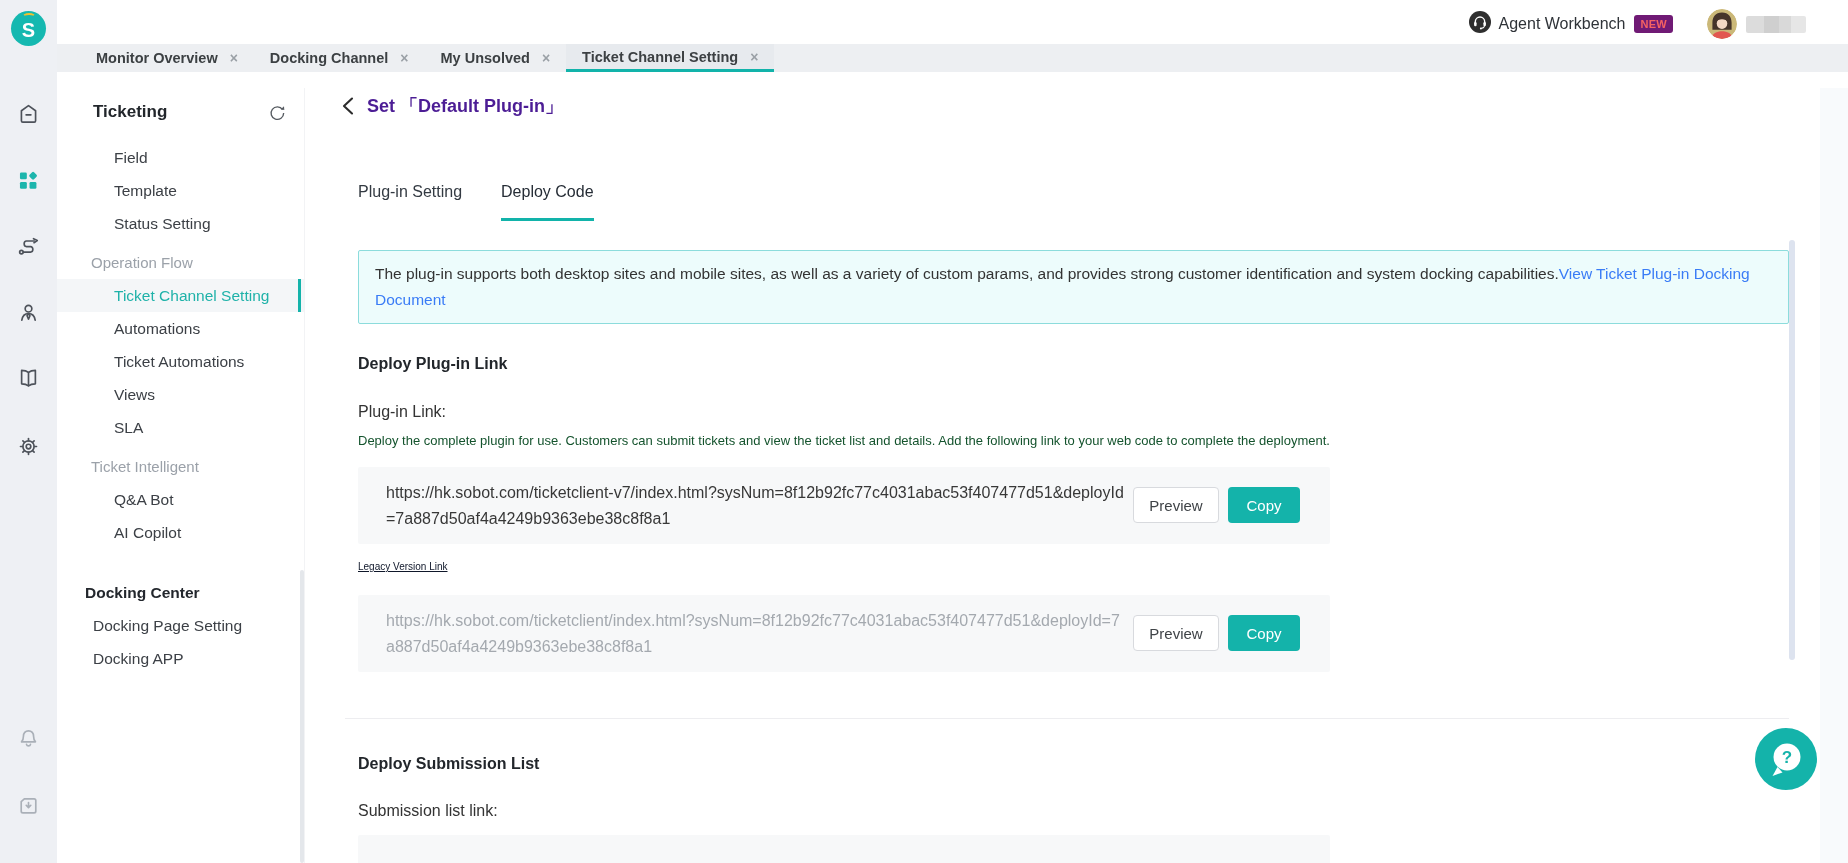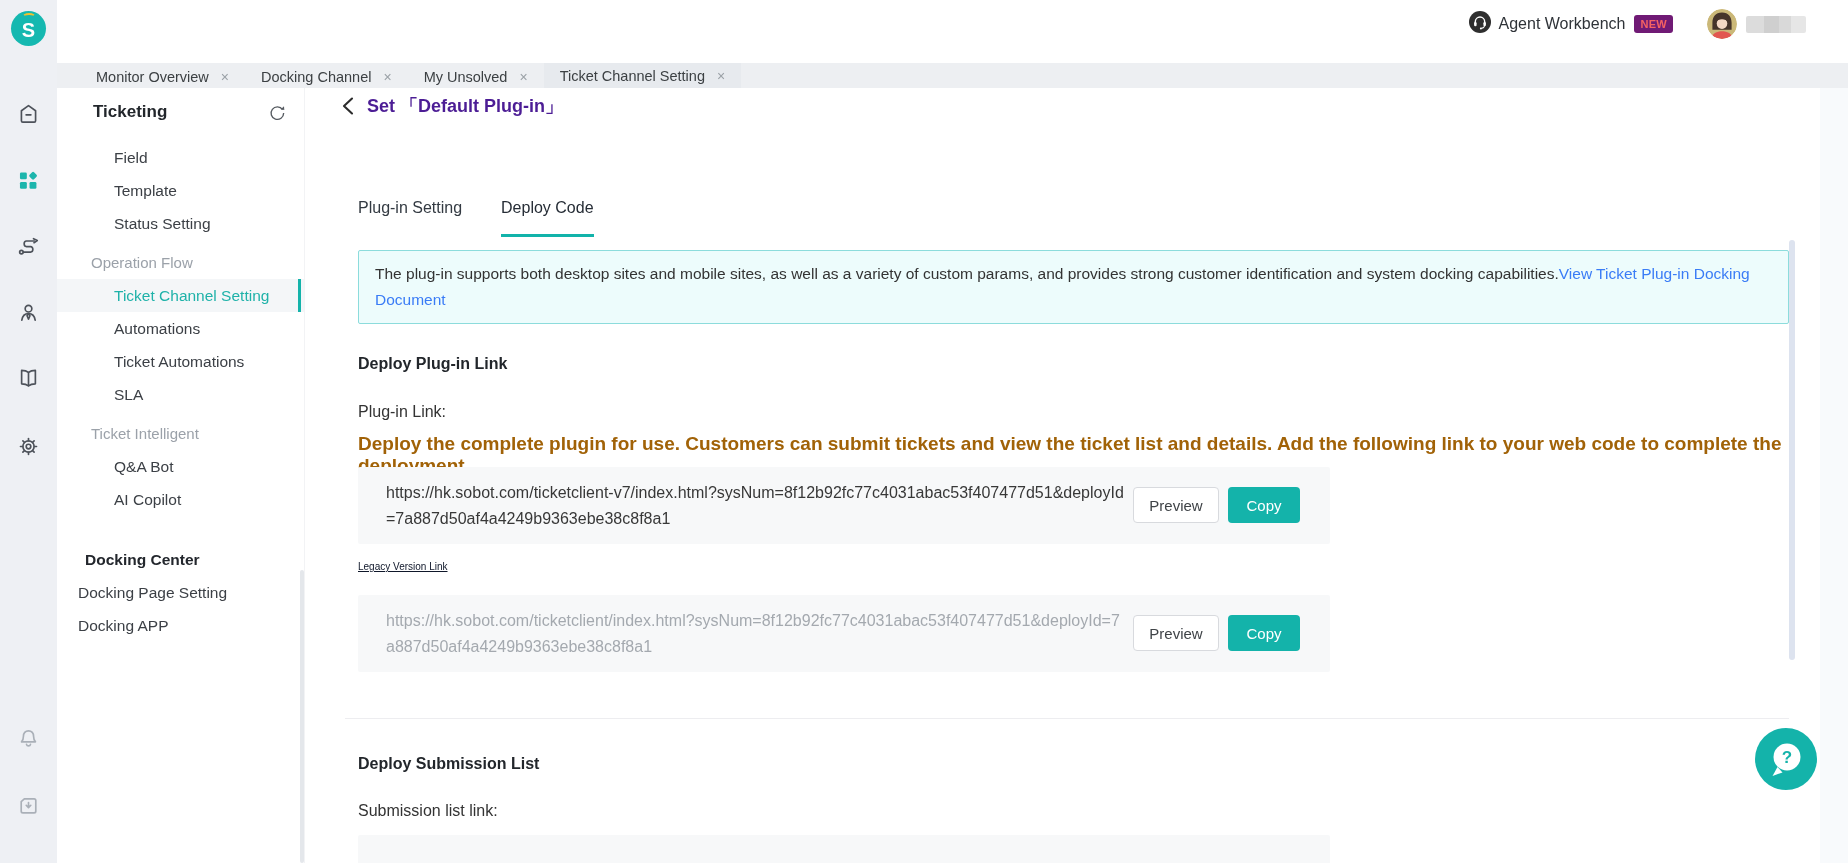--- a/index.html
+++ b/index.html
@@ -19,56 +19,56 @@
   .topbar { position:absolute; left:57px; top:0; right:0; height:48px; background:#fff; }
   .top-cluster { position:absolute; right:42px; top:0; height:48px; display:flex; align-items:center; }
   .aw-label { font-size:16px; color:#2f3338; margin:0 9px 0 8px; }
   .new-badge { background:#701a75; color:#f56262; font-size:11px; font-weight:bold;
     padding:3px 6px; border-radius:3px; letter-spacing:.3px; }
   .avatar { width:30px; height:30px; margin-left:34px; border-radius:50%; overflow:hidden; cursor:pointer; }
   .redacted { width:60px; height:17px; margin-left:9px; border-radius:2px;
     background:linear-gradient(90deg,#dcdcdc 0 30%,#cfcfcf 30% 55%,#d9d9d9 55% 75%,#e6e6e6 75%); }
 
   
-  .tabbar { position:absolute; left:57px; top:63px; right:0; height:28px; background:#edeff2;
-    display:flex; align-items:stretch; padding-left:23px; }
+  .tabbar { position:absolute; left:57px; top:44px; right:0; height:28px; background:#edeff2;
+    display:flex; align-items:stretch; padding-left:23px;font-weight:bold; }
   .wtab { display:flex; align-items:center; padding:0 16px; font-size:14.5px; color:#3c4043;
     cursor:pointer; white-space:nowrap; }
   .wtab .x { color:#9aa0a6; font-size:14px; margin-left:12px; cursor:pointer; }
   .wtab.active { background:#e7eaee; border-bottom:3px solid #12b3aa; }
 
   
   .sidebar { position:absolute; left:57px; top:88px; width:248px; bottom:0; background:#fff;
     border-right:1px solid #f2f3f5; }
   .side-head { position:relative; height:53px; }
   .side-title { position:absolute; left:36px; top:14px; font-size:17px; font-weight:bold; color:#22262b; }
   .refresh { position:absolute; right:18px; top:16px; width:18px; height:18px; cursor:pointer; }
   .s-item, .s-section, .s-group, .s-flat { height:33px; line-height:33px; white-space:nowrap; }
   .s-item { padding-left:57px; font-size:15.5px; color:#3c4046; cursor:pointer; }
   .s-section { padding-left:34px; font-size:15px; color:#9ba1a9; margin-top:6px; }
   .s-group { padding-left:28px; font-size:15.5px; font-weight:bold; color:#23272d; margin-top:27px; cursor:pointer; }
-  .s-flat { padding-left:21px; font-size:15.5px; color:#3c4046; cursor:pointer; }
+  .s-flat { padding-left:36px; font-size:15.5px; color:#3c4046; cursor:pointer; }
   .s-item.active { position:relative; background:#f4f6f8; color:#1fb2a9; }
   .s-item.active::after { content:""; position:absolute; right:3px; top:0; bottom:0; width:3px; background:#14b3aa; }
   .side-thumb { position:absolute; right:0; top:482px; width:4px; height:293px; background:#e4e7eb; border-radius:2px; }
 
   
   .main { position:absolute; left:305px; top:88px; width:1515px; bottom:0; background:#fff; overflow:hidden; }
   .back-ic { position:absolute; left:35px; top:8px; width:16px; height:20px; cursor:pointer; }
   .page-title { position:absolute; left:62px; top:6px; font-size:18px; font-weight:bold; color:#4c1d95; }
   .ctabs { position:absolute; left:53px; top:95px; display:flex; }
-  .ctab { height:38px; font-size:16px; color:#333a42; margin-right:39px; cursor:pointer;margin-top:16px; }
+  .ctab { height:38px; font-size:16px; color:#333a42; margin-right:39px; cursor:pointer; }
   .ctab.active { border-bottom:3px solid #12b3aa; color:#262d36; }
   .banner { position:absolute; left:53px; top:162px; width:1431px; min-height:68px;
     background:#edfcfc; border:1px solid #8cdcdc; border-radius:2px;
     padding:10px 16px; font-size:15.5px; line-height:26px; color:#333; }
   .banner a { color:#3a7cf6; text-decoration:none; cursor:pointer; }
   .sec-title { position:absolute; left:53px; font-size:16px; font-weight:bold; color:#22262b; }
   .field-label { position:absolute; left:53px; font-size:16px; color:#333; }
-  .desc { position:absolute; left:53px; font-size:19px; color:#a16207;font-weight:bold; }
+  .desc { position:absolute; left:53px; font-size:13px; color:#14532d; }
   .gray-label { position:absolute; left:53px; font-size:10px; color:#0f172a;text-decoration:underline; }
   .linkbox { position:absolute; left:53px; width:972px; height:77px; background:#f7f8f9; border-radius:2px; }
   .linkbox .url { position:absolute; left:28px; top:13px; width:742px; font-size:16px; line-height:25.5px;
     color:#383838; word-break:break-all; }
   .linkbox .url.gray { color:#a4a9af; }
   .btn { position:absolute; top:20px; height:36px; border-radius:4px; font-size:15px;
     font-family:inherit; cursor:pointer; }
   .btn-preview { left:775px; width:86px; background:#fff; border:1px solid #d8dade; color:#3f4347; }
   .btn-copy { left:870px; width:72px; background:#14b3aa; border:none; color:#fff; }
   .divider { position:absolute; left:40px; top:630px; width:1444px; height:1px; background:#ededf0; }
@@ -221,20 +221,21 @@
       </span>
     </div>
     <div>
       <div class="s-item">Field</div>
       <div class="s-item">Template</div>
       <div class="s-item">Status Setting</div>
       <div class="s-section">Operation Flow</div>
       <div class="s-item active">Ticket Channel Setting</div>
       <div class="s-item">Automations</div>
       <div class="s-item">Ticket Automations</div>
+      <div class="s-item">Views</div>
       <div class="s-item">SLA</div>
       <div class="s-section">Ticket Intelligent</div>
       <div class="s-item">Q&amp;A Bot</div>
       <div class="s-item">AI Copilot</div>
       <div class="s-group">Docking Center</div>
       <div class="s-flat">Docking Page Setting</div>
       <div class="s-flat">Docking APP</div>
     </div>
     <div class="side-thumb"></div>
   </aside>

